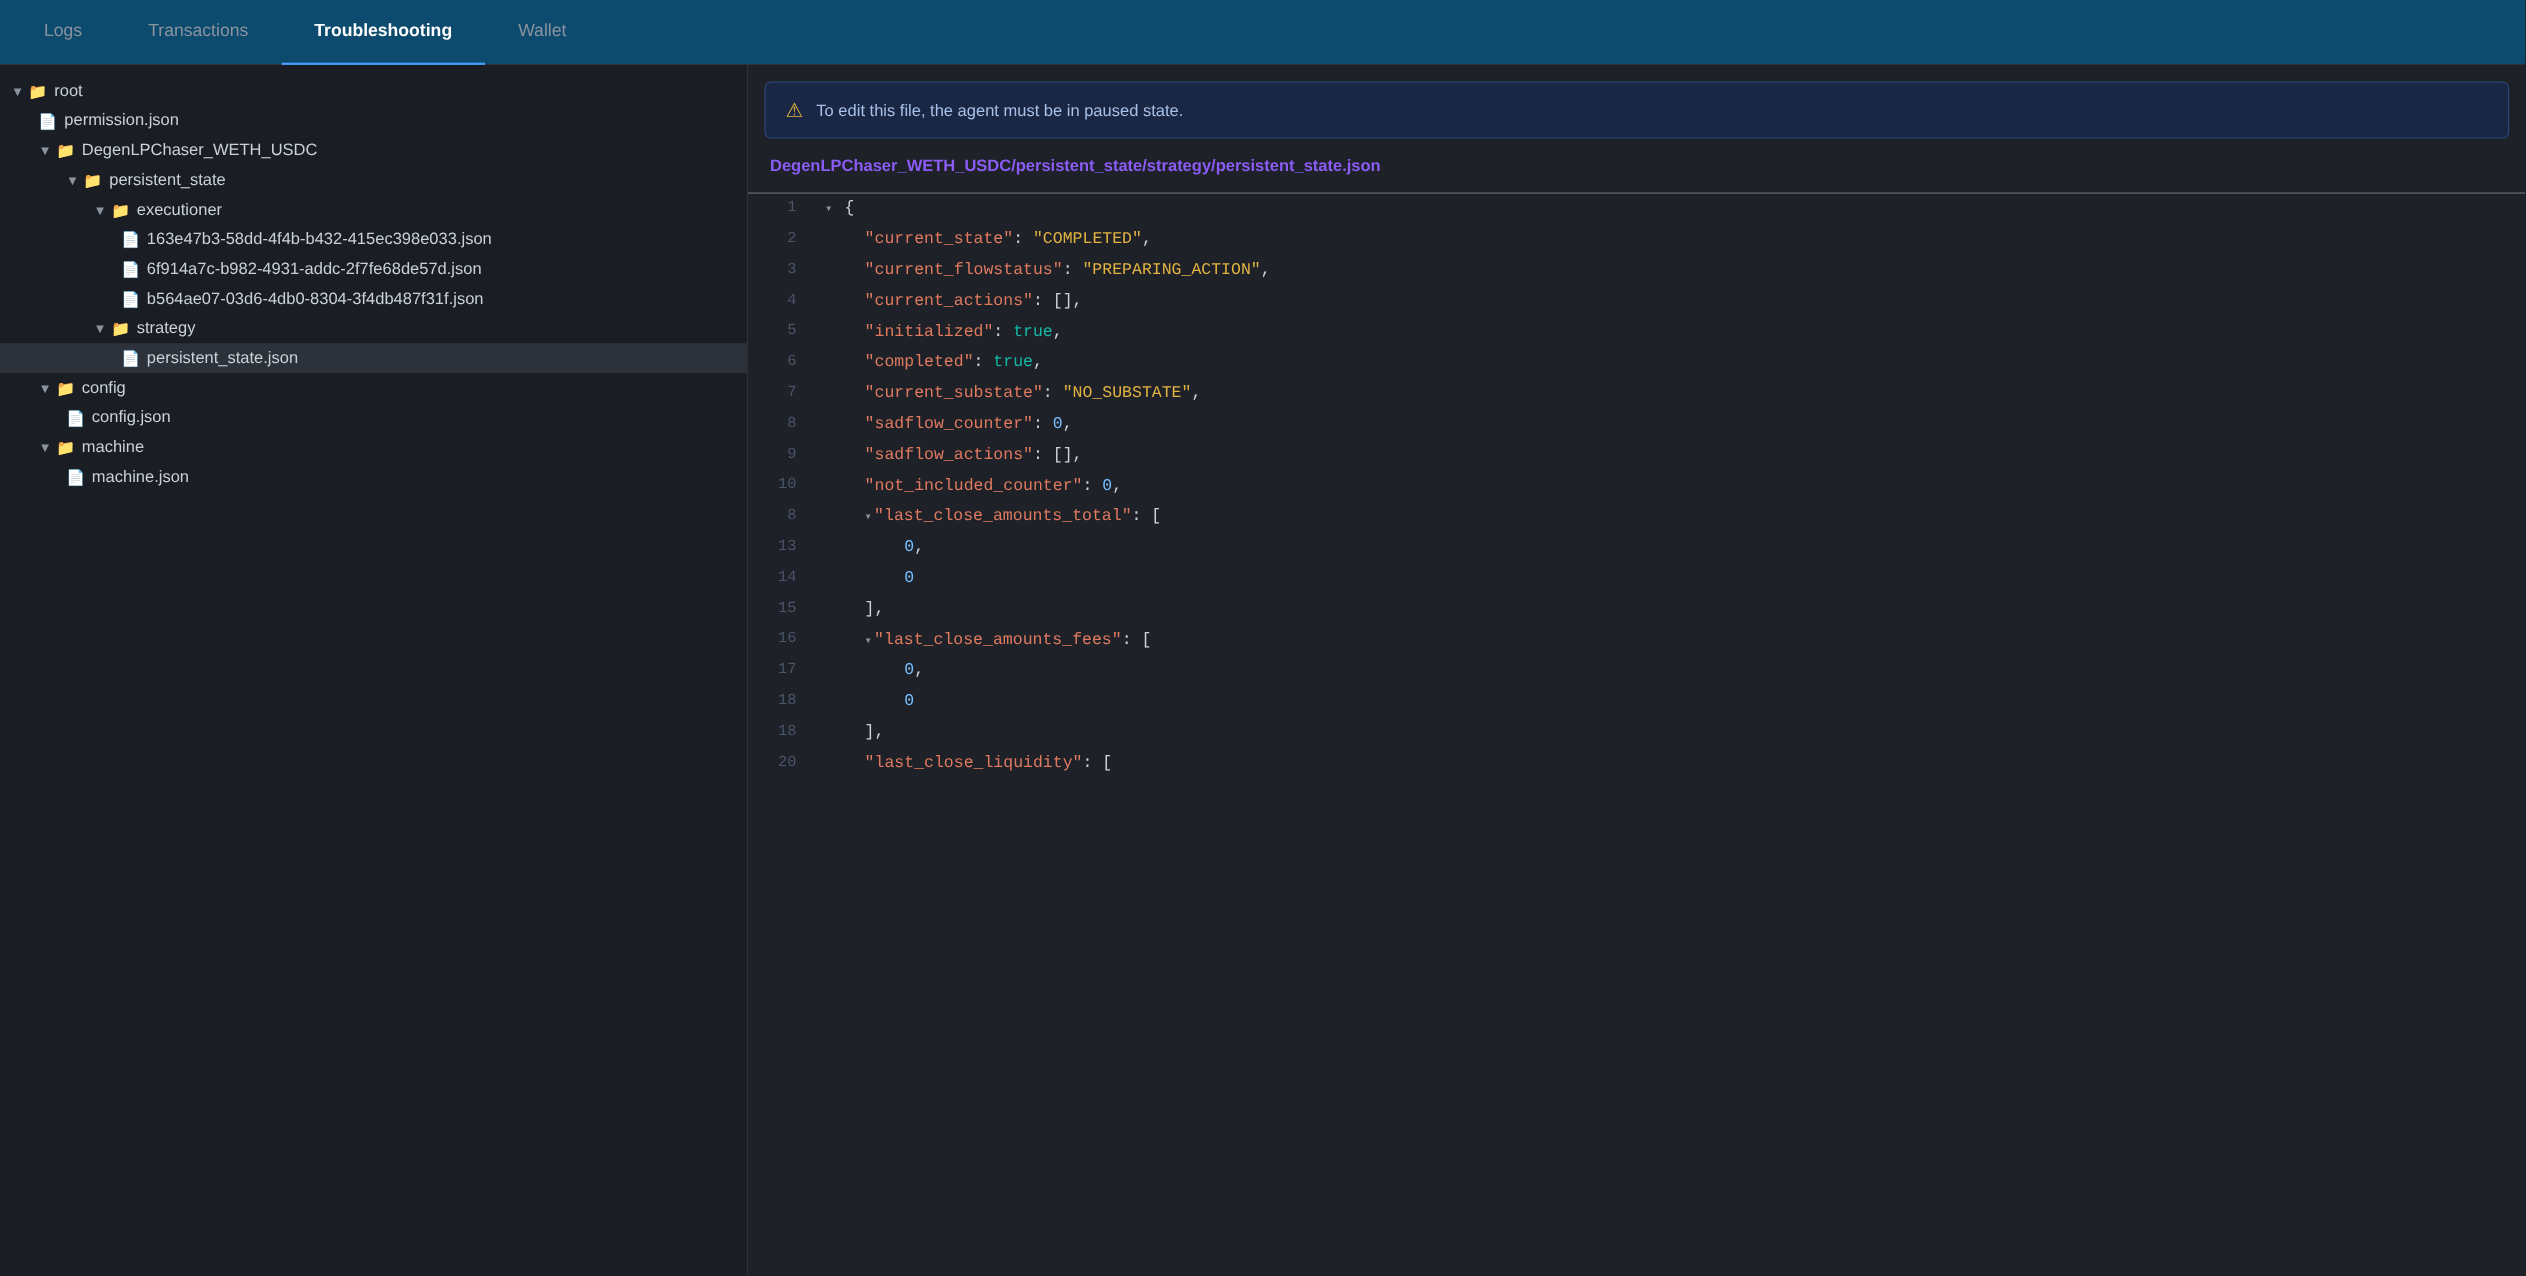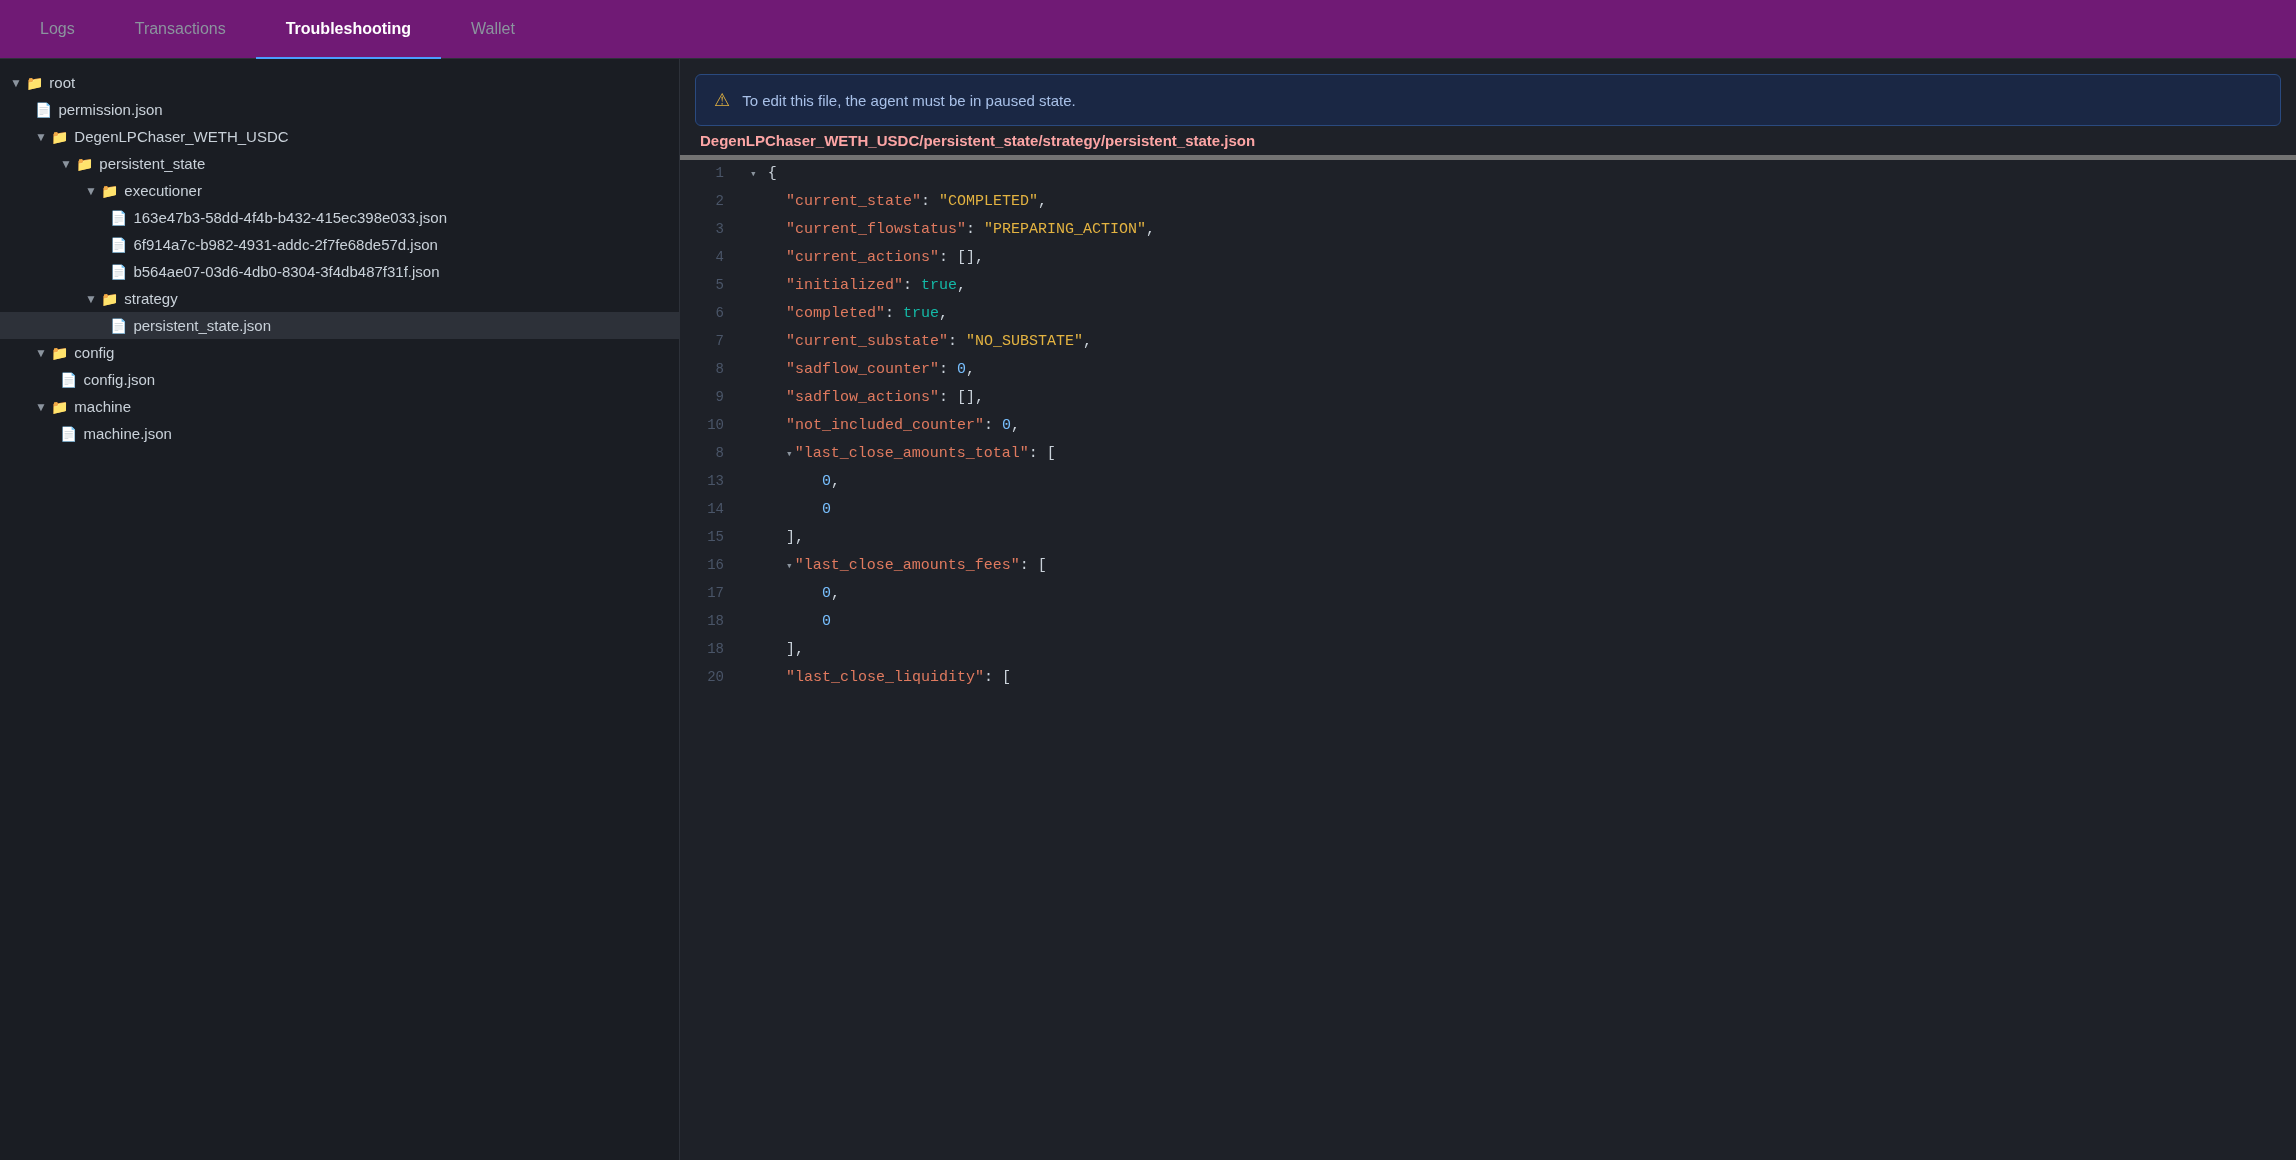--- a/index.html
+++ b/index.html
@@ -12,21 +12,21 @@
       width: 2296px;
       height: 1160px;
       overflow: hidden;
       display: flex;
       flex-direction: column;
     }
 
     
     .tab-bar {
       display: flex;
-      background: #701a75;
+      background: #0c4a6e;
       border-bottom: 1px solid #2d3139;
       padding: 0 10px;
       flex-shrink: 0;
     }
 
     .tab {
       padding: 20px 30px;
       color: #8b949e;
       cursor: pointer;
       font-size: 16px;
@@ -132,25 +132,25 @@
       flex-shrink: 0;
     }
 
     .warning-text {
       color: #a8c0e8;
       font-size: 15px;
     }
 
     
     .file-path {
-      padding: 6px 20px;
+      padding: 16px 20px;
       font-weight: 700;
       font-size: 15px;
-      color: #fca5a5;
-      border-bottom: 5px solid #737373;
+      color: #8b5cf6;
+      border-bottom: 1px solid #737373;
       flex-shrink: 0;
     }
 
     
     .code-editor {
       flex: 1;
       overflow-y: auto;
       padding: 0;
       font-family: 'Courier New', Courier, monospace;
       font-size: 15px;

